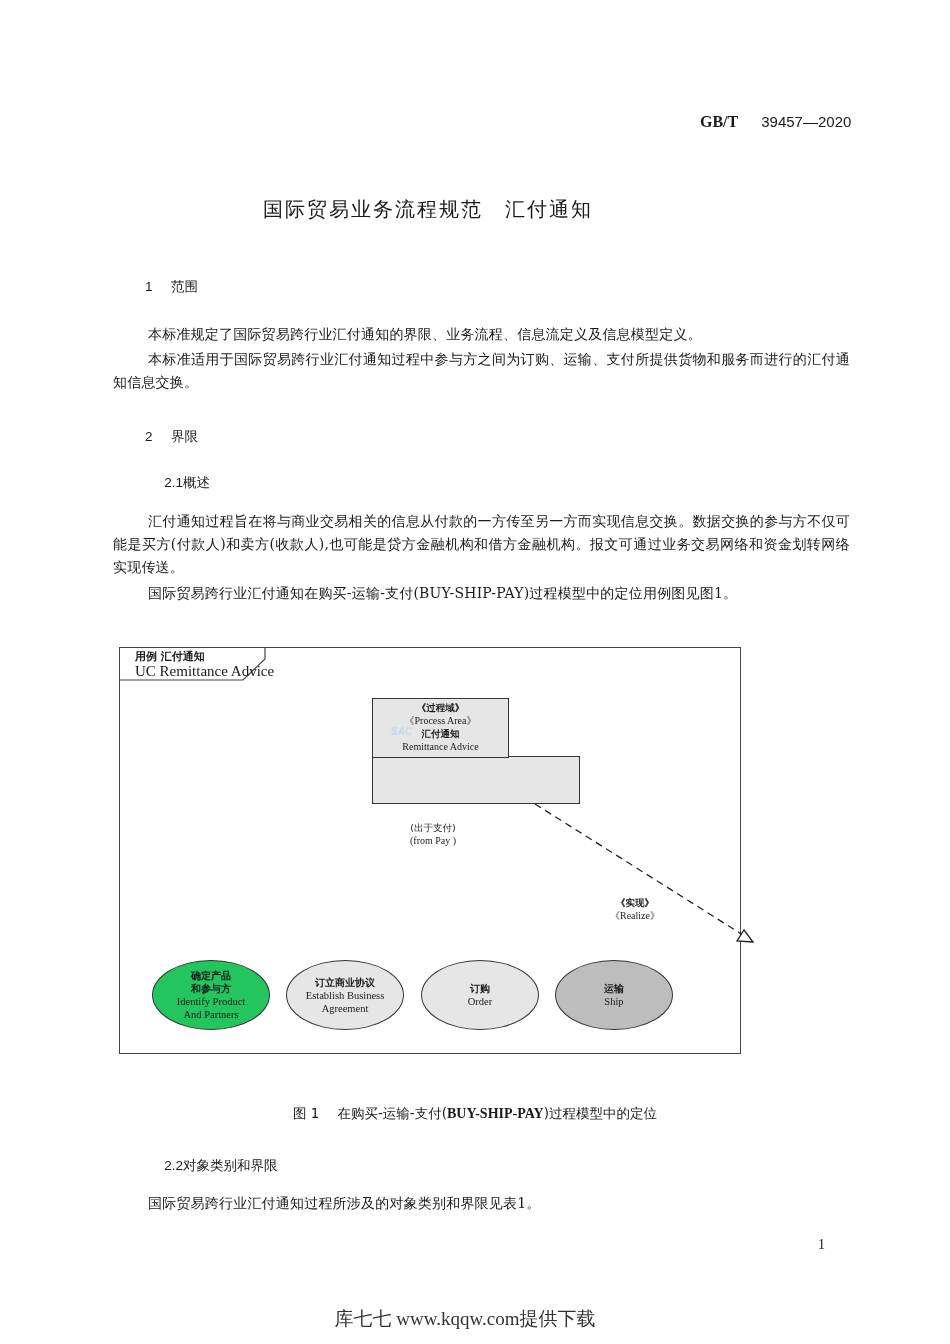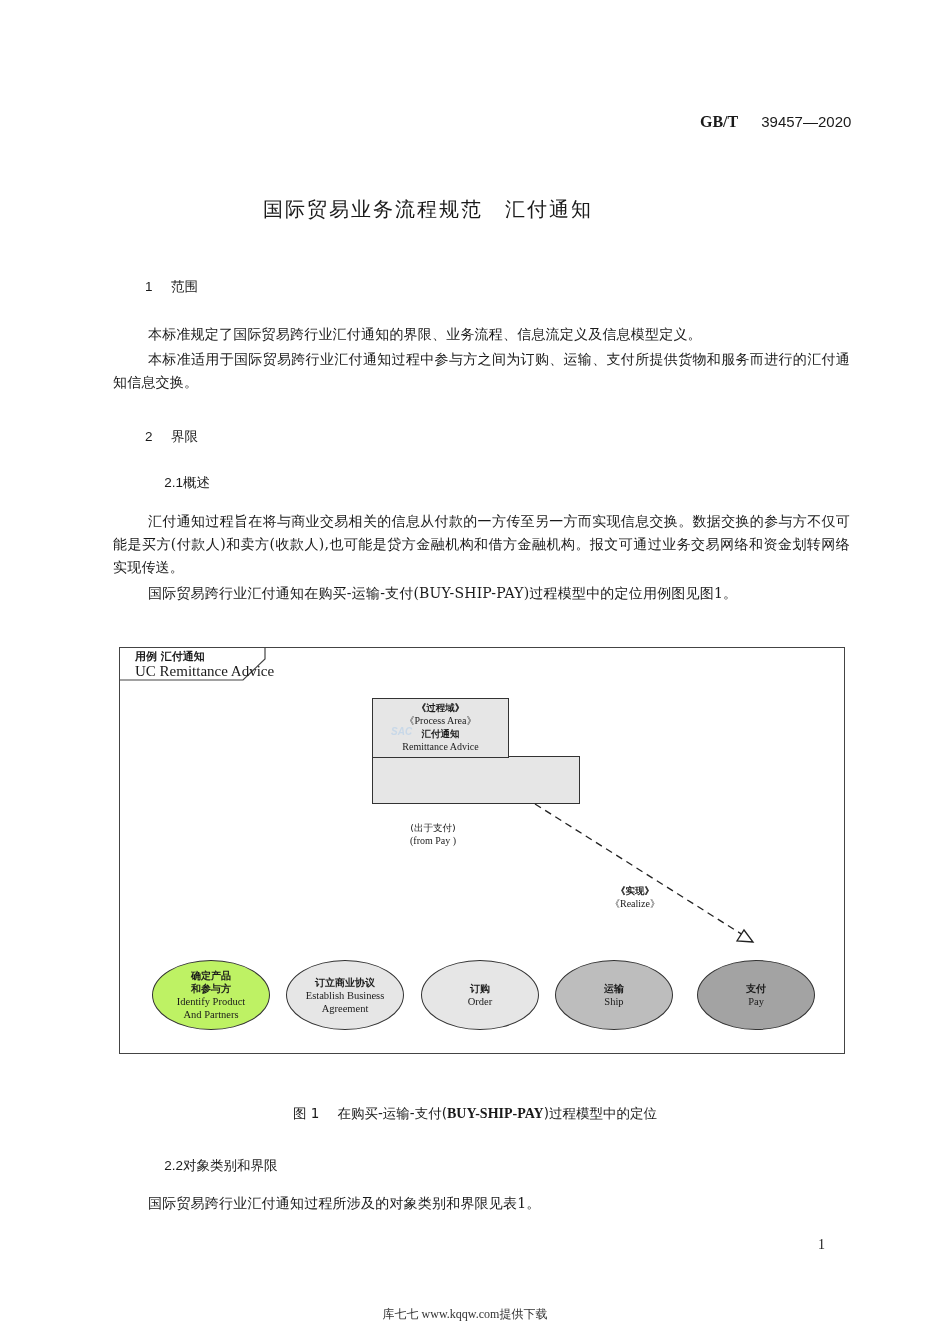--- a/index.html
+++ b/index.html
@@ -23,21 +23,21 @@
       left: 113px; font-family: "DejaVu Sans", sans-serif; font-size: 13.5px; white-space: nowrap; margin-left: 32px;
     }
     .heading .hnum { display: inline-block; min-width: 26px; font-family: "Liberation Sans", sans-serif; }
     .heading .hnum.w2 { min-width: 38px; text-align: right; }
     .para {
       left: 113px; width: 737px; font-size: 14px; line-height: 23px;
       text-align: justify; text-indent: 35px; letter-spacing: 0.2px;
     }
     
     .fig {
-      left: 119px; top: 647px; width: 726px; height: 407px;
+      left: 119px; top: 647px; width: 622px; height: 407px;
       border: 1.5px solid #444; box-sizing: border-box; background: #fff;
     }
     .fig-tab {
       position: absolute; left: -1px; top: -1px; width: 146px; height: 33px;
     }
     .fig-tab svg { position: absolute; left: 0; top: 0; }
     .fig-tab .t1 { position: absolute; left: 16px; top: 2px; font-size: 11px; font-family: "DejaVu Sans", sans-serif; font-weight: bold; white-space: nowrap; }
     .fig-tab .t2 { position: absolute; left: 16px; top: 16px; font-size: 15px; font-family: "Liberation Serif", serif; white-space: nowrap; }
     .pkg-tab {
       position: absolute; left: 252px; top: 50px; width: 137px; height: 60px;
@@ -70,21 +70,21 @@
     }
     .usecase .cn { font-family: "DejaVu Sans", sans-serif; font-weight: bold; font-size: 10px; }
     .caption {
       left: 0; width: 950px; top: 1105px; text-align: center;
       font-family: "DejaVu Sans", sans-serif; font-size: 13.5px; white-space: nowrap;
     }
     .caption .cnum { margin-right: 18px; }
     .caption .en { font-family: "Liberation Serif", serif; font-weight: bold; font-size: 14px; }
     .page-num { left: 818px; top: 1237px; font-size: 14px; font-family: "Liberation Serif", serif; }
     .footer {
-      left: 0; width: 930px; top: 1306px; text-align: center; font-size: 12px;
+      left: 0; width: 930px; top: 1306px; text-align: center; font-size: 19px;
       font-family: "Liberation Serif", serif; color: #333;
     }
   </style>
 </head>
 <body>
 
 <div class="abs std-no">
   <span class="gb">GB/T</span><span class="num">39457—2020</span>
 </div>
 
@@ -124,53 +124,49 @@
     <div>《Process Area》</div>
     <div class="cn">汇付通知</div>
     <div>Remittance Advice</div>
   </div>
 
   <div class="fig-label" style="left:290px; top:173px;">
     <div class="cn">(出于支付)</div>
     <div>(from Pay )</div>
   </div>
 
-  <div class="fig-label" style="left:490px; top:236px;">
+  <div class="fig-label" style="left:490px; top:248px;">
     <div class="cnb">《实现》</div>
     <div>《Realize》</div>
   </div>
 
   <svg class="arrow-svg" width="726" height="407">
     <line x1="415" y1="156" x2="623" y2="287" stroke="#222" stroke-width="1.3" stroke-dasharray="7,5"></line>
     <polygon points="633,294 617,293 624,282" fill="#fff" stroke="#222" stroke-width="1.3"></polygon>
   </svg>
 
-  <div class="usecase" style="left:32px; background:#bef264;">
+  <div class="usecase" style="left:32px; background:#22c55e;">
     <span class="cn">确定产品</span>
     <span class="cn">和参与方</span>
     <span>Identify Product</span>
     <span>And Partners</span>
   </div>
   <div class="usecase" style="left:166px; background:#e6e6e6;">
     <span class="cn">订立商业协议</span>
     <span>Establish Business</span>
     <span>Agreement</span>
   </div>
   <div class="usecase" style="left:301px; background:#e6e6e6;">
     <span class="cn">订购</span>
     <span>Order</span>
   </div>
   <div class="usecase" style="left:435px; background:#bdbdbd;">
     <span class="cn">运输</span>
     <span>Ship</span>
   </div>
-  <div class="usecase" style="left:577px; background:#a3a3a3;">
-    <span class="cn">支付</span>
-    <span>Pay</span>
-  </div>
 </div>
 
 <div class="abs caption">
   <span class="cnum">图 1</span><span>在购买-运输-支付(</span><span class="en">BUY-SHIP-PAY</span><span>)过程模型中的定位</span>
 </div>
 
 <div class="abs heading" style="top:1157px">
   <span class="hnum w2">2.2</span><span>对象类别和界限</span>
 </div>
 <div class="abs para" style="top:1192px">国际贸易跨行业汇付通知过程所涉及的对象类别和界限见表1。</div>

